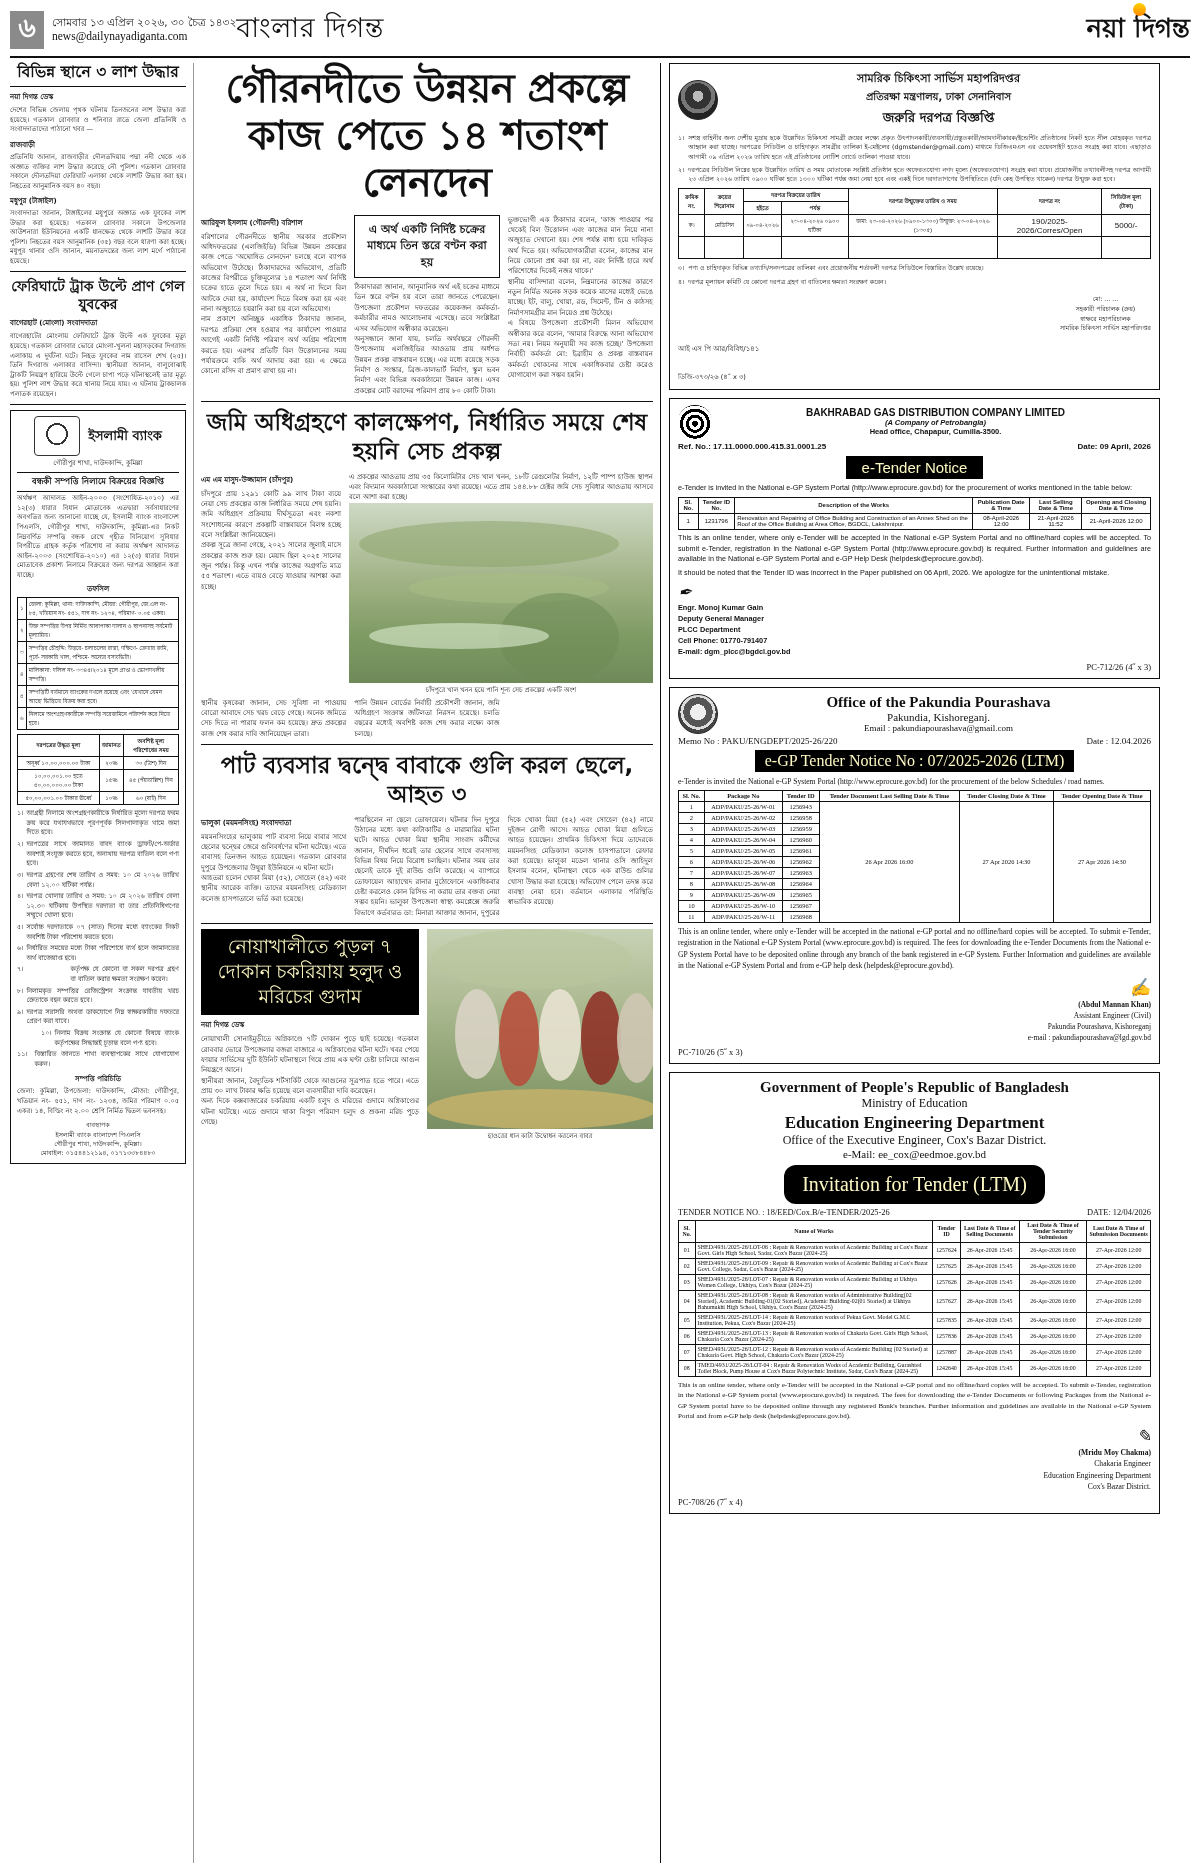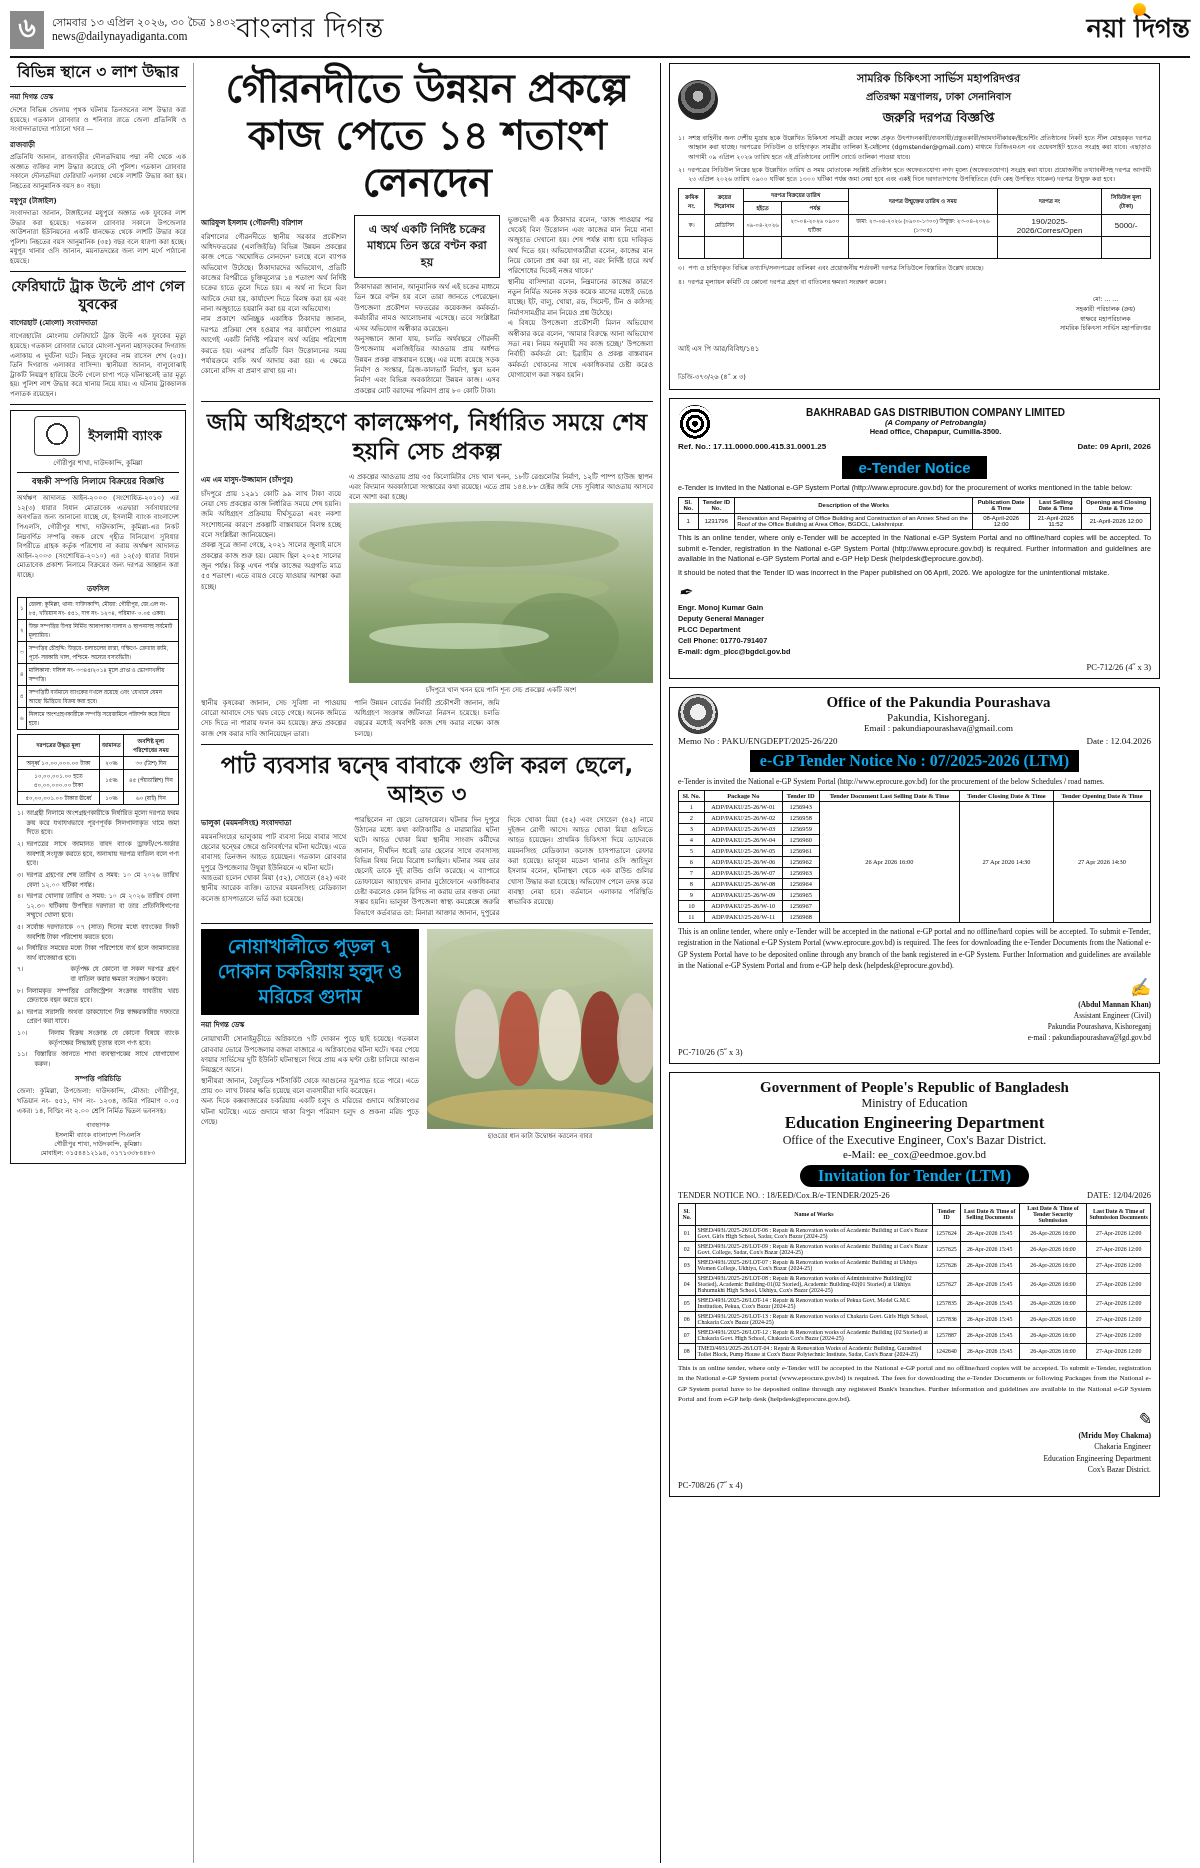--- a/index.html
+++ b/index.html
@@ -71,21 +71,21 @@
 
   
   .adbox { border:1.5px solid #111; padding:6px 8px; margin-bottom:8px; }
   .ad-center { text-align:center; }
   .ad-h1 { font-size:11px; font-weight:bold; font-family:"DejaVu Sans",sans-serif; }
   .ad-h2 { font-size:10px; font-weight:bold; font-family:"DejaVu Sans",sans-serif; }
   .ad-h3 { font-size:13px; font-weight:bold; font-family:"DejaVu Sans",sans-serif; }
   .en-h1 { font-size:13.5px; font-weight:bold; font-family:"Liberation Serif",serif; }
   .en-h2 { font-size:11px; font-family:"Liberation Serif",serif; }
   .en-small { font-size:8px; font-family:"Liberation Sans",sans-serif; }
-  .blackbar { background:#000; color:#0ea5e9; display:inline-block; padding:3px 16px; font-weight:bold; }
+  .blackbar { background:#000; color:#fef9c3; display:inline-block; padding:3px 16px; font-weight:normal; }
   .blackbar.sans { font-family:"Liberation Sans",sans-serif; font-size:15px; }
   .blackbar.serif { font-family:"Liberation Serif",serif; font-size:17px; }
   .blackbar.full { display:block; text-align:center; }
 
   table.tb { width:100%; border-collapse:collapse; font-size:6.3px; font-family:"Liberation Sans",sans-serif; }
   table.tb th, table.tb td { border:1px solid #111; padding:1.5px 2px; text-align:center; vertical-align:middle; }
   table.tb td.left { text-align:left; }
   table.tb.serif { font-family:"Liberation Serif",serif; font-size:7px; }
 
   .para-en { font-size:7.2px; line-height:1.5; text-align:justify; font-family:"Liberation Sans",sans-serif; margin:3px 0;}
@@ -241,21 +241,21 @@
               <span style="flex: 1 1 0%; margin-left: 44px;">কর্তৃপক্ষ যে কোনো বা সকল দরপত্র গ্রহণ বা বাতিল করার ক্ষমতা সংরক্ষণ করেন।</span>
             </div>
             <div style="display: flex; gap: 3px; margin-bottom: 2px;">
               <span>৮।</span>
               <span style="flex: 1 1 0%;">নিলামকৃত সম্পত্তির রেজিস্ট্রেশন সংক্রান্ত যাবতীয় খরচ ক্রেতাকে বহন করতে হবে।</span>
             </div>
             <div style="display: flex; gap: 3px; margin-bottom: 2px;">
               <span>৯।</span>
               <span style="flex: 1 1 0%;">দরপত্র সরাসরি অথবা ডাকযোগে নিম্ন স্বাক্ষরকারীর দফতরে প্রেরণ করা যাবে।</span>
             </div>
-            <div style="display: flex; gap: 21px; margin-bottom: 2px;">
+            <div style="display: flex; gap: 3px; margin-bottom: 2px; margin-left: 24px;">
               <span>১০।</span>
               <span style="flex: 1 1 0%;">নিলাম বিক্রয় সংক্রান্ত যে কোনো বিষয়ে ব্যাংক কর্তৃপক্ষের সিদ্ধান্তই চূড়ান্ত বলে গণ্য হবে।</span>
             </div>
             <div style="display: flex; gap: 7px; margin-bottom: 2px;">
               <span>১১।</span>
               <span style="flex: 1 1 0%;">বিস্তারিত জানতে শাখা ব্যবস্থাপকের সাথে যোগাযোগ করুন।</span>
             </div>
           </div>
 
         <div class="bn" style="font-size:7px;font-weight:bold;text-align:center;margin:4px 0 2px;">সম্পত্তি পরিচিতি</div>
@@ -585,21 +585,21 @@
       </div>
 
       <div class="adbox">
         <div class="ad-center">
           <div class="en-h1" style="font-size:15px;">Government of People's Republic of Bangladesh</div>
           <div class="en-h2" style="font-size:12px;">Ministry of Education</div>
           <div class="en-h1" style="font-size:17px;margin-top:2px;">Education Engineering Department</div>
           <div class="en-h2" style="font-size:12px;">Office of the Executive Engineer, Cox's Bazar District.</div>
           <div class="en-h2" style="font-size:11px;">e-Mail: ee_cox@eedmoe.gov.bd</div>
           <div style="margin:5px 0 4px;">
-            <span class="blackbar serif" style="border-radius:12px;font-size:16px;padding:2px 18px;">Invitation for Tender (LTM)</span>
+            <span class="blackbar serif" style="border-radius:12px;font-size:20px;padding:8px 18px;">Invitation for Tender (LTM)</span>
           </div>
         </div>
         <div style="display:flex;justify-content:space-between;">
           <span style="font-family:'Liberation Serif',serif;font-size:8.4px;">TENDER NOTICE NO. : 18/EED/Cox.B/e-TENDER/2025-26</span>
           <span style="font-family:'Liberation Serif',serif;font-size:8.4px;">DATE: 12/04/2026</span>
         </div>
 
         <table class="tb serif" style="font-size:5.9px;margin-top:3px;">
           <thead>
               <tr id="eed-head">

